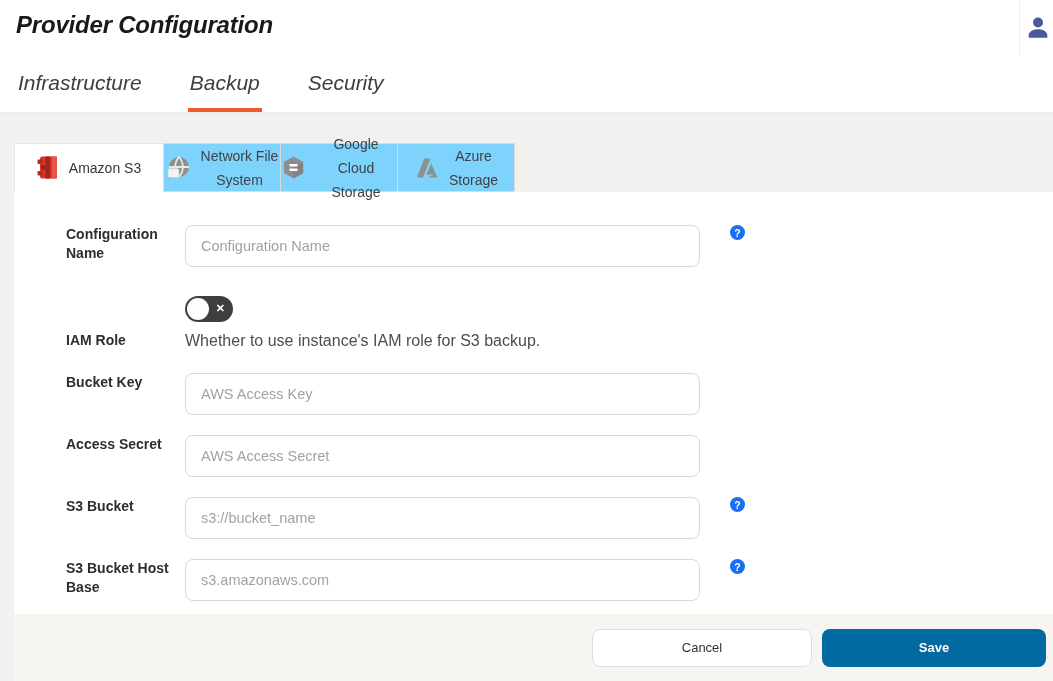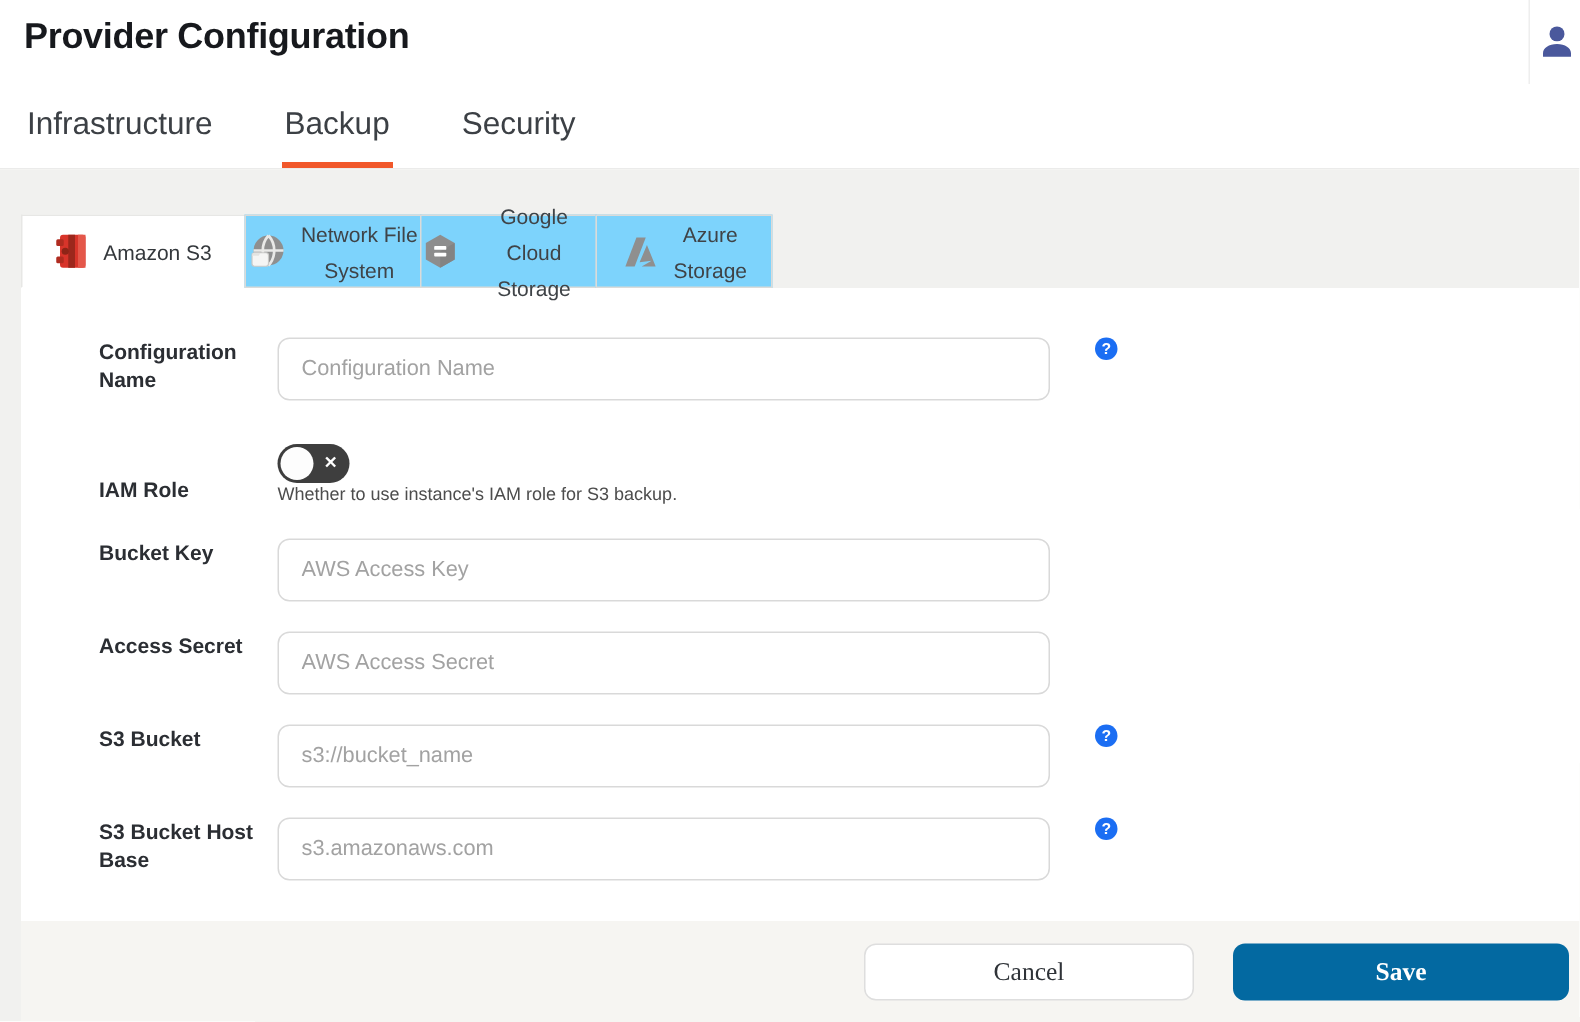--- a/index.html
+++ b/index.html
@@ -1,20 +1,20 @@
 <!DOCTYPE html>
 <html><head>
 <meta charset="utf-8">
 <style>
   * { margin:0; padding:0; box-sizing:border-box; }
   html,body { width:1053px; height:681px; overflow:hidden; }
   body { font-family:"Liberation Sans", sans-serif; background:#fff; }
 
   
-  .header { position:relative; height:113px; background:#fff; border-bottom:1px solid #ebebea; }
+  .header { position:relative; height:113px; background:#fff; border-bottom:1px solid #ebebea;font-style:italic; }
   .page-title { position:absolute; top:11px; left:16px; font-size:24px; font-weight:700; color:#17191d; letter-spacing:-0.2px; }
   .header-divider { position:absolute; top:0; right:33px; width:1px; height:56px; background:#eeeeee; }
   .user-icon { position:absolute; top:15px; right:2px; width:26px; height:26px; display:flex; align-items:center; justify-content:center; cursor:pointer; }
   .main-tabs { position:absolute; bottom:0; left:16px; display:flex; gap:44px; }
   .main-tab { font-size:21px; color:#3c4045; padding:0 2px 13px 2px; border-bottom:4px solid transparent; cursor:pointer; }
   .main-tab.active { border-bottom-color:#f1582b; }
 
   
   .content { height:568px; background:#f1f1ef; padding-top:30px; }
 
@@ -39,26 +39,26 @@
             font-size:14.5px; color:#333; font-family:"Liberation Sans", sans-serif; background:#fff; outline:none; }
   .finput::placeholder { color:#a2a2a2; }
   .help { margin-left:30px; width:15px; height:15px; border-radius:50%; background:#1b6ef3; color:#fff;
           font-size:10.5px; font-weight:700; display:inline-flex; align-items:center; justify-content:center;
           cursor:pointer; flex:0 0 auto; }
 
   
   .toggle { position:relative; width:48px; height:26px; background:#3e3e3e; border-radius:13px; cursor:pointer; }
   .knob { position:absolute; top:2px; left:2px; width:22px; height:22px; background:#fdfdfd; border-radius:50%; }
   .xmark { position:absolute; top:50%; right:8px; transform:translateY(-52%); color:#fff; font-size:11px; font-weight:700; }
-  .helper { font-size:12px; color:#4d4d4d; }
+  .helper { margin-top:10px; font-size:16px; color:#4d4d4d; }
 
   
   .panel-footer { margin-left:14px; height:67px; background:#f6f5f2; display:flex; align-items:center;
                   justify-content:flex-end; gap:10px; padding-right:7px; }
-  .btn { height:38px; border-radius:8px; font-size:17px; font-family:Liberation Serif, serif; cursor:pointer;margin-left:16px; }
+  .btn { height:38px; border-radius:8px; font-size:13px; font-family:Liberation Sans, sans-serif; cursor:pointer; }
   .btn.cancel { width:220px; background:#fff; border:1px solid #dedede; color:#2f3338; }
   .btn.save { width:224px; background:#0369a1; border:none; color:#fff; font-weight:700; }
 </style>
 </head>
 <body>
 
 <div class="app">
 
   <header class="header">
     <h1 class="page-title">Provider Configuration</h1>

